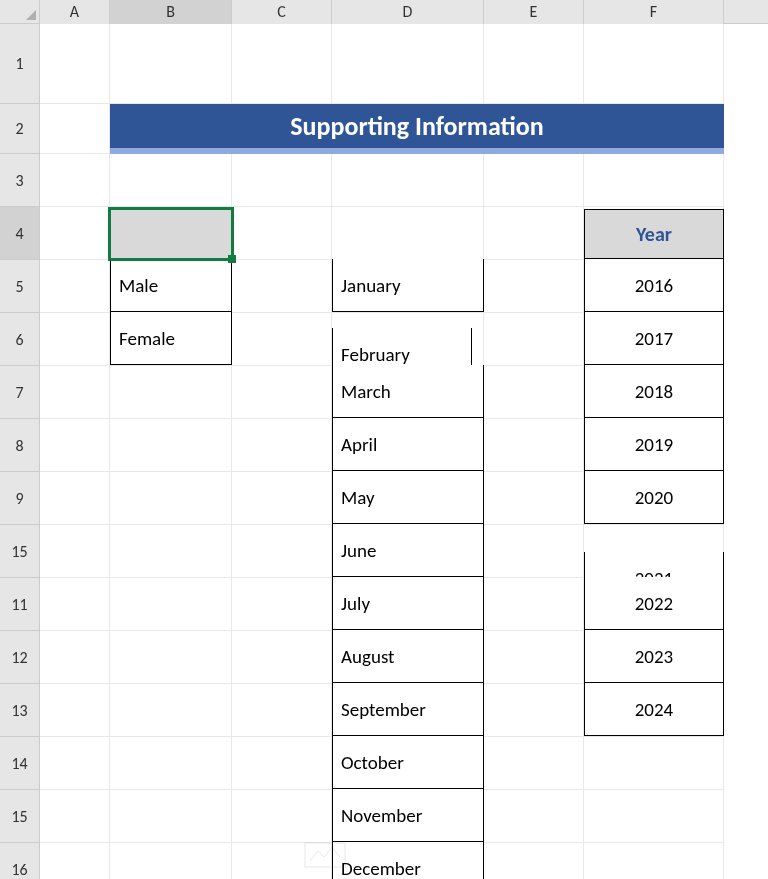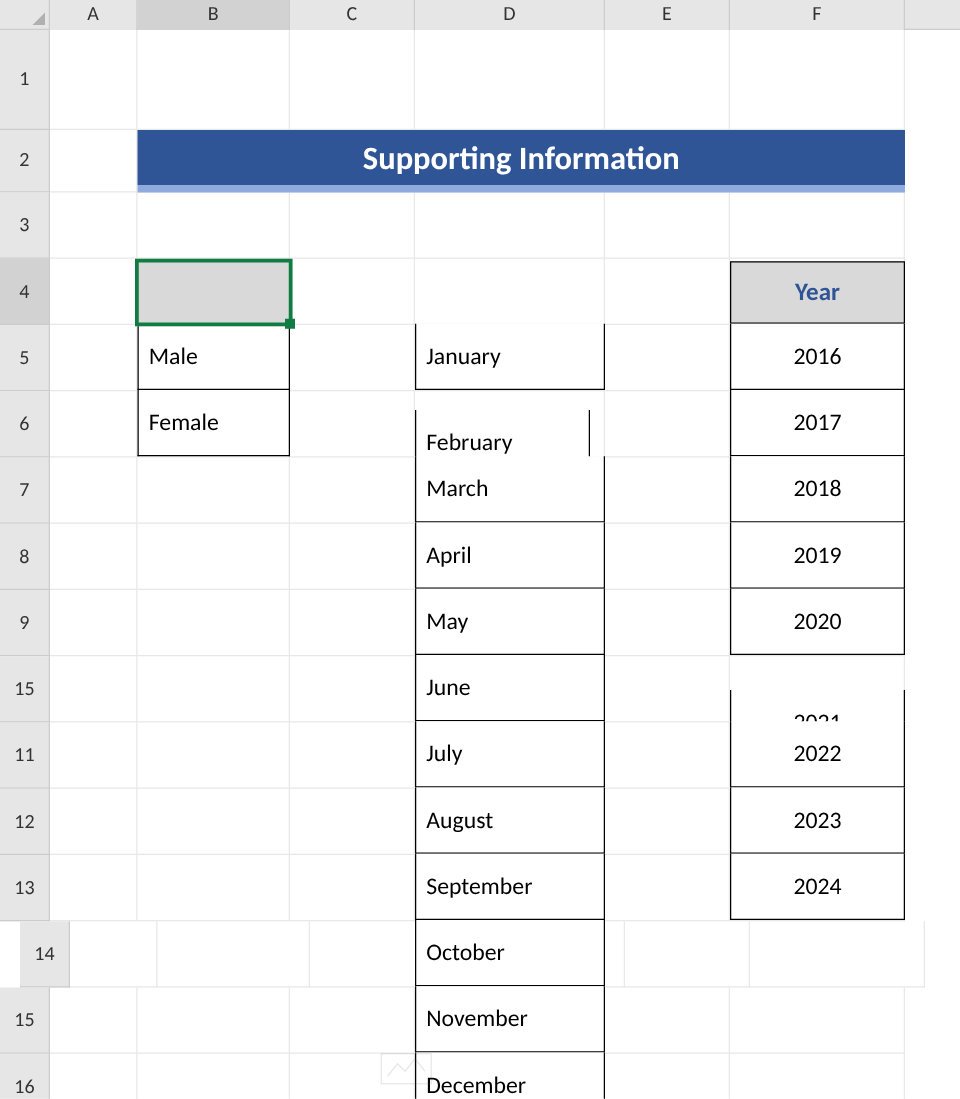--- a/index.html
+++ b/index.html
@@ -304,21 +304,21 @@
       <div class="row" style="height: 53px;">
         <div class="row-header" style="height: 53px;">13</div>
         <div class="cell col-A" style="height: 53px;"></div>
         <div class="cell col-B" style="height: 53px;"></div>
         <div class="cell col-C" style="height: 53px;"></div>
         <div class="cell col-D" style="height: 53px;"></div>
         <div class="cell col-E" style="height: 53px;"></div>
         <div class="cell col-F" style="height: 53px;"></div>
       </div>
       <div class="row" style="height: 53px;">
-        <div class="row-header" style="height: 53px; margin-left: 16px;">14</div>
+        <div class="row-header" style="height: 53px;">14</div>
         <div class="cell col-A" style="height: 53px;"></div>
         <div class="cell col-B" style="height: 53px;"></div>
         <div class="cell col-C" style="height: 53px;"></div>
         <div class="cell col-D" style="height: 53px;"></div>
         <div class="cell col-E" style="height: 53px;"></div>
         <div class="cell col-F" style="height: 53px;"></div>
       </div>
       <div class="row" style="height: 53px;">
         <div class="row-header" style="height: 53px;">15</div>
         <div class="cell col-A" style="height: 53px;"></div>

